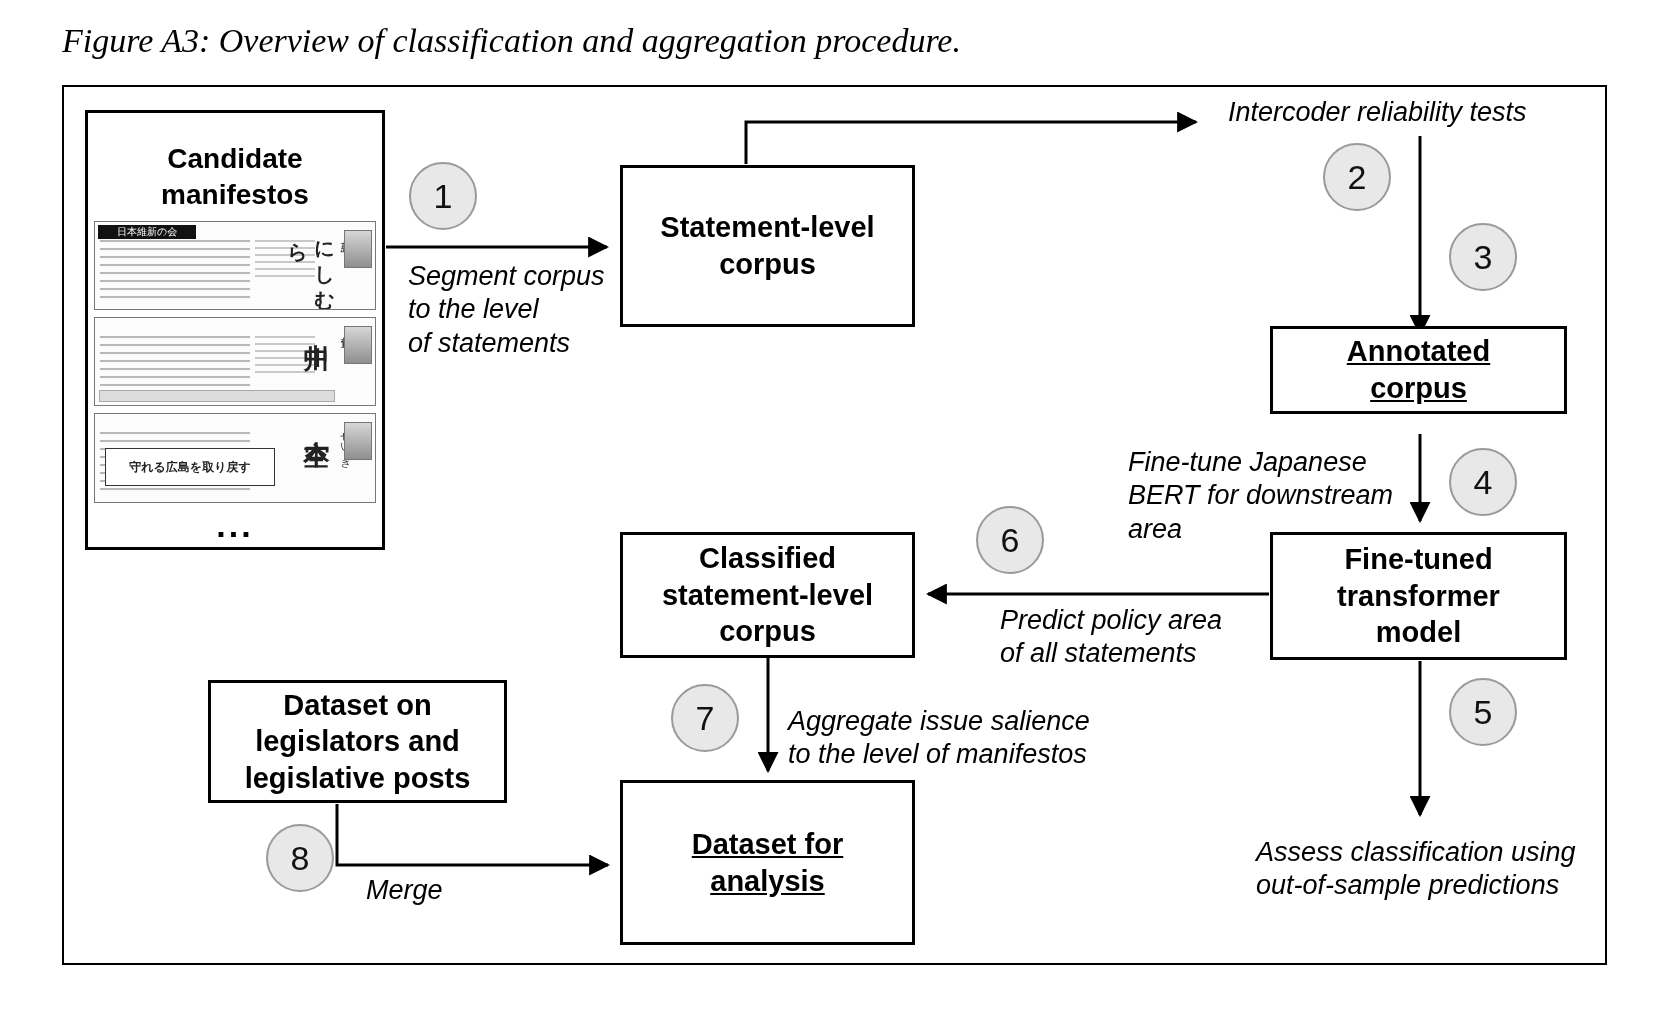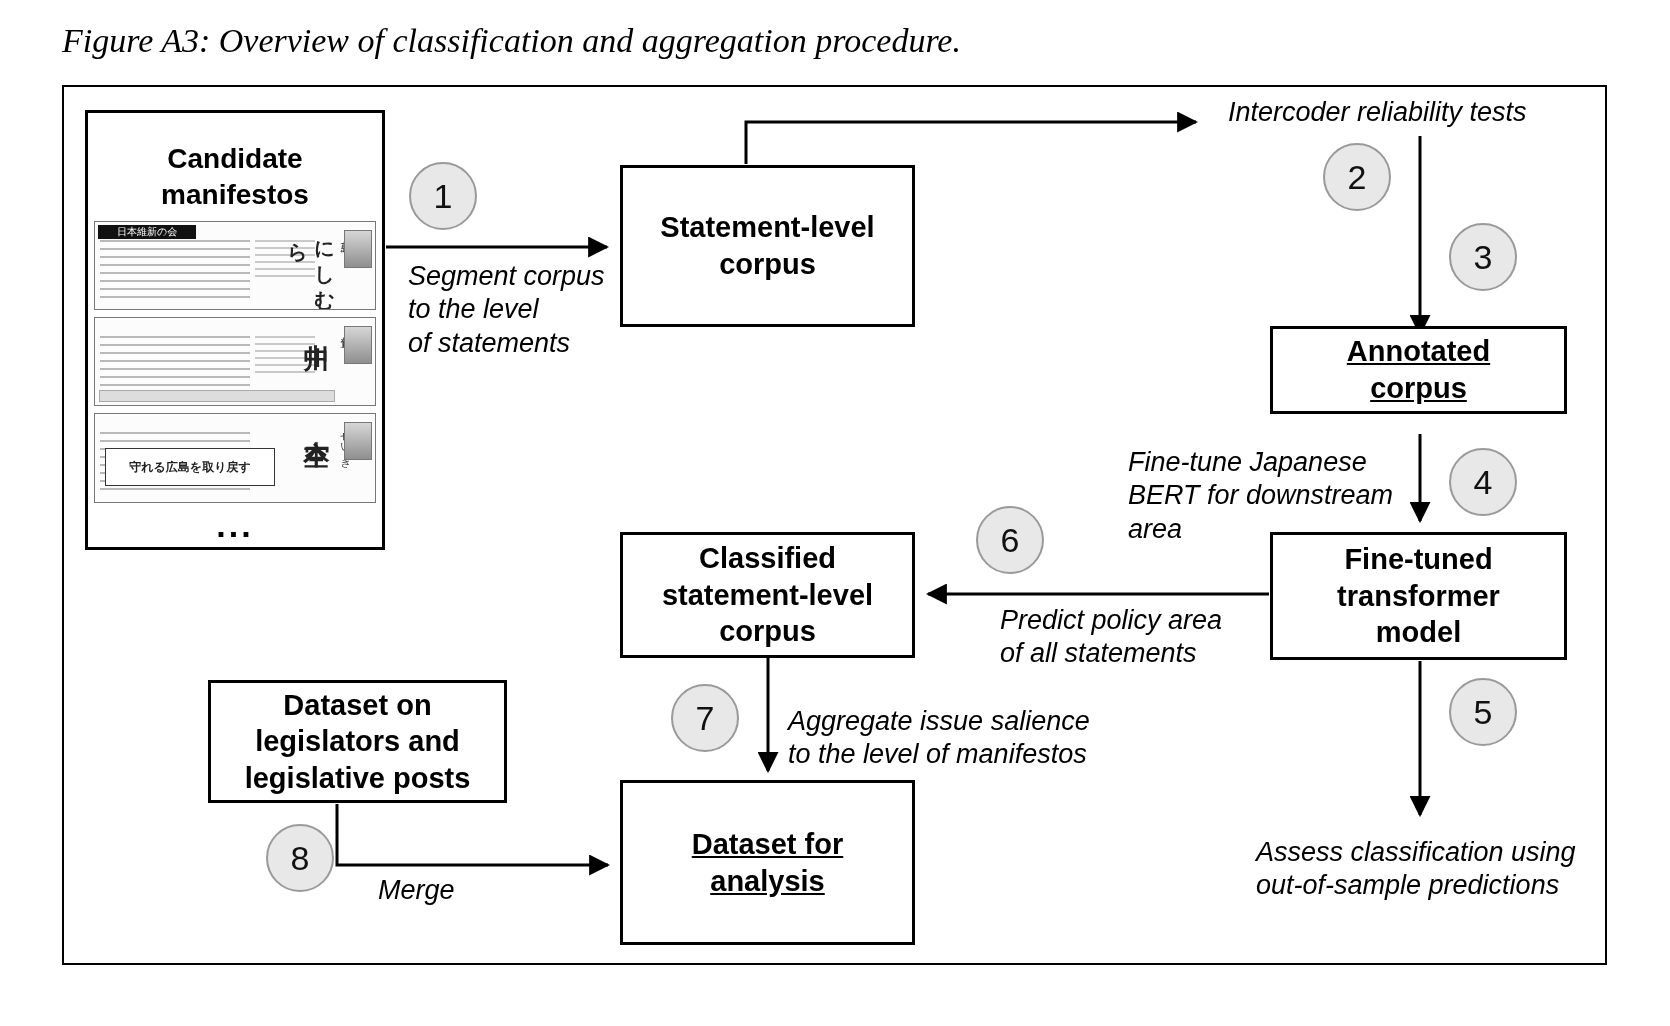--- a/index.html
+++ b/index.html
@@ -200,17 +200,17 @@
 to the level
 of statements</div>
   <div class="ann" style="left:1228px;top:96px;width:360px;" data-bind="annotations.intercoder">Intercoder reliability tests</div>
   <div class="ann" style="left:1128px;top:446px;width:300px;" data-bind="annotations.finetune">Fine-tune Japanese
 BERT for downstream
 area</div>
   <div class="ann" style="left:1000px;top:604px;width:280px;" data-bind="annotations.predict">Predict policy area
 of all statements</div>
   <div class="ann" style="left:788px;top:693px;width:340px;margin-top:12px;" data-bind="annotations.aggregate">Aggregate issue salience
 to the level of manifestos</div>
-  <div class="ann" style="left:378px;top:874px;width:140px;font-style:italic;" data-bind="annotations.merge">Merge</div>
+  <div class="ann" style="left:366px;top:874px;width:140px;font-style:italic;" data-bind="annotations.merge">Merge</div>
   <div class="ann" style="left:1256px;top:836px;width:340px;" data-bind="annotations.assess">Assess classification using
 out-of-sample predictions</div>
 
 </div>
 
 </body></html>

